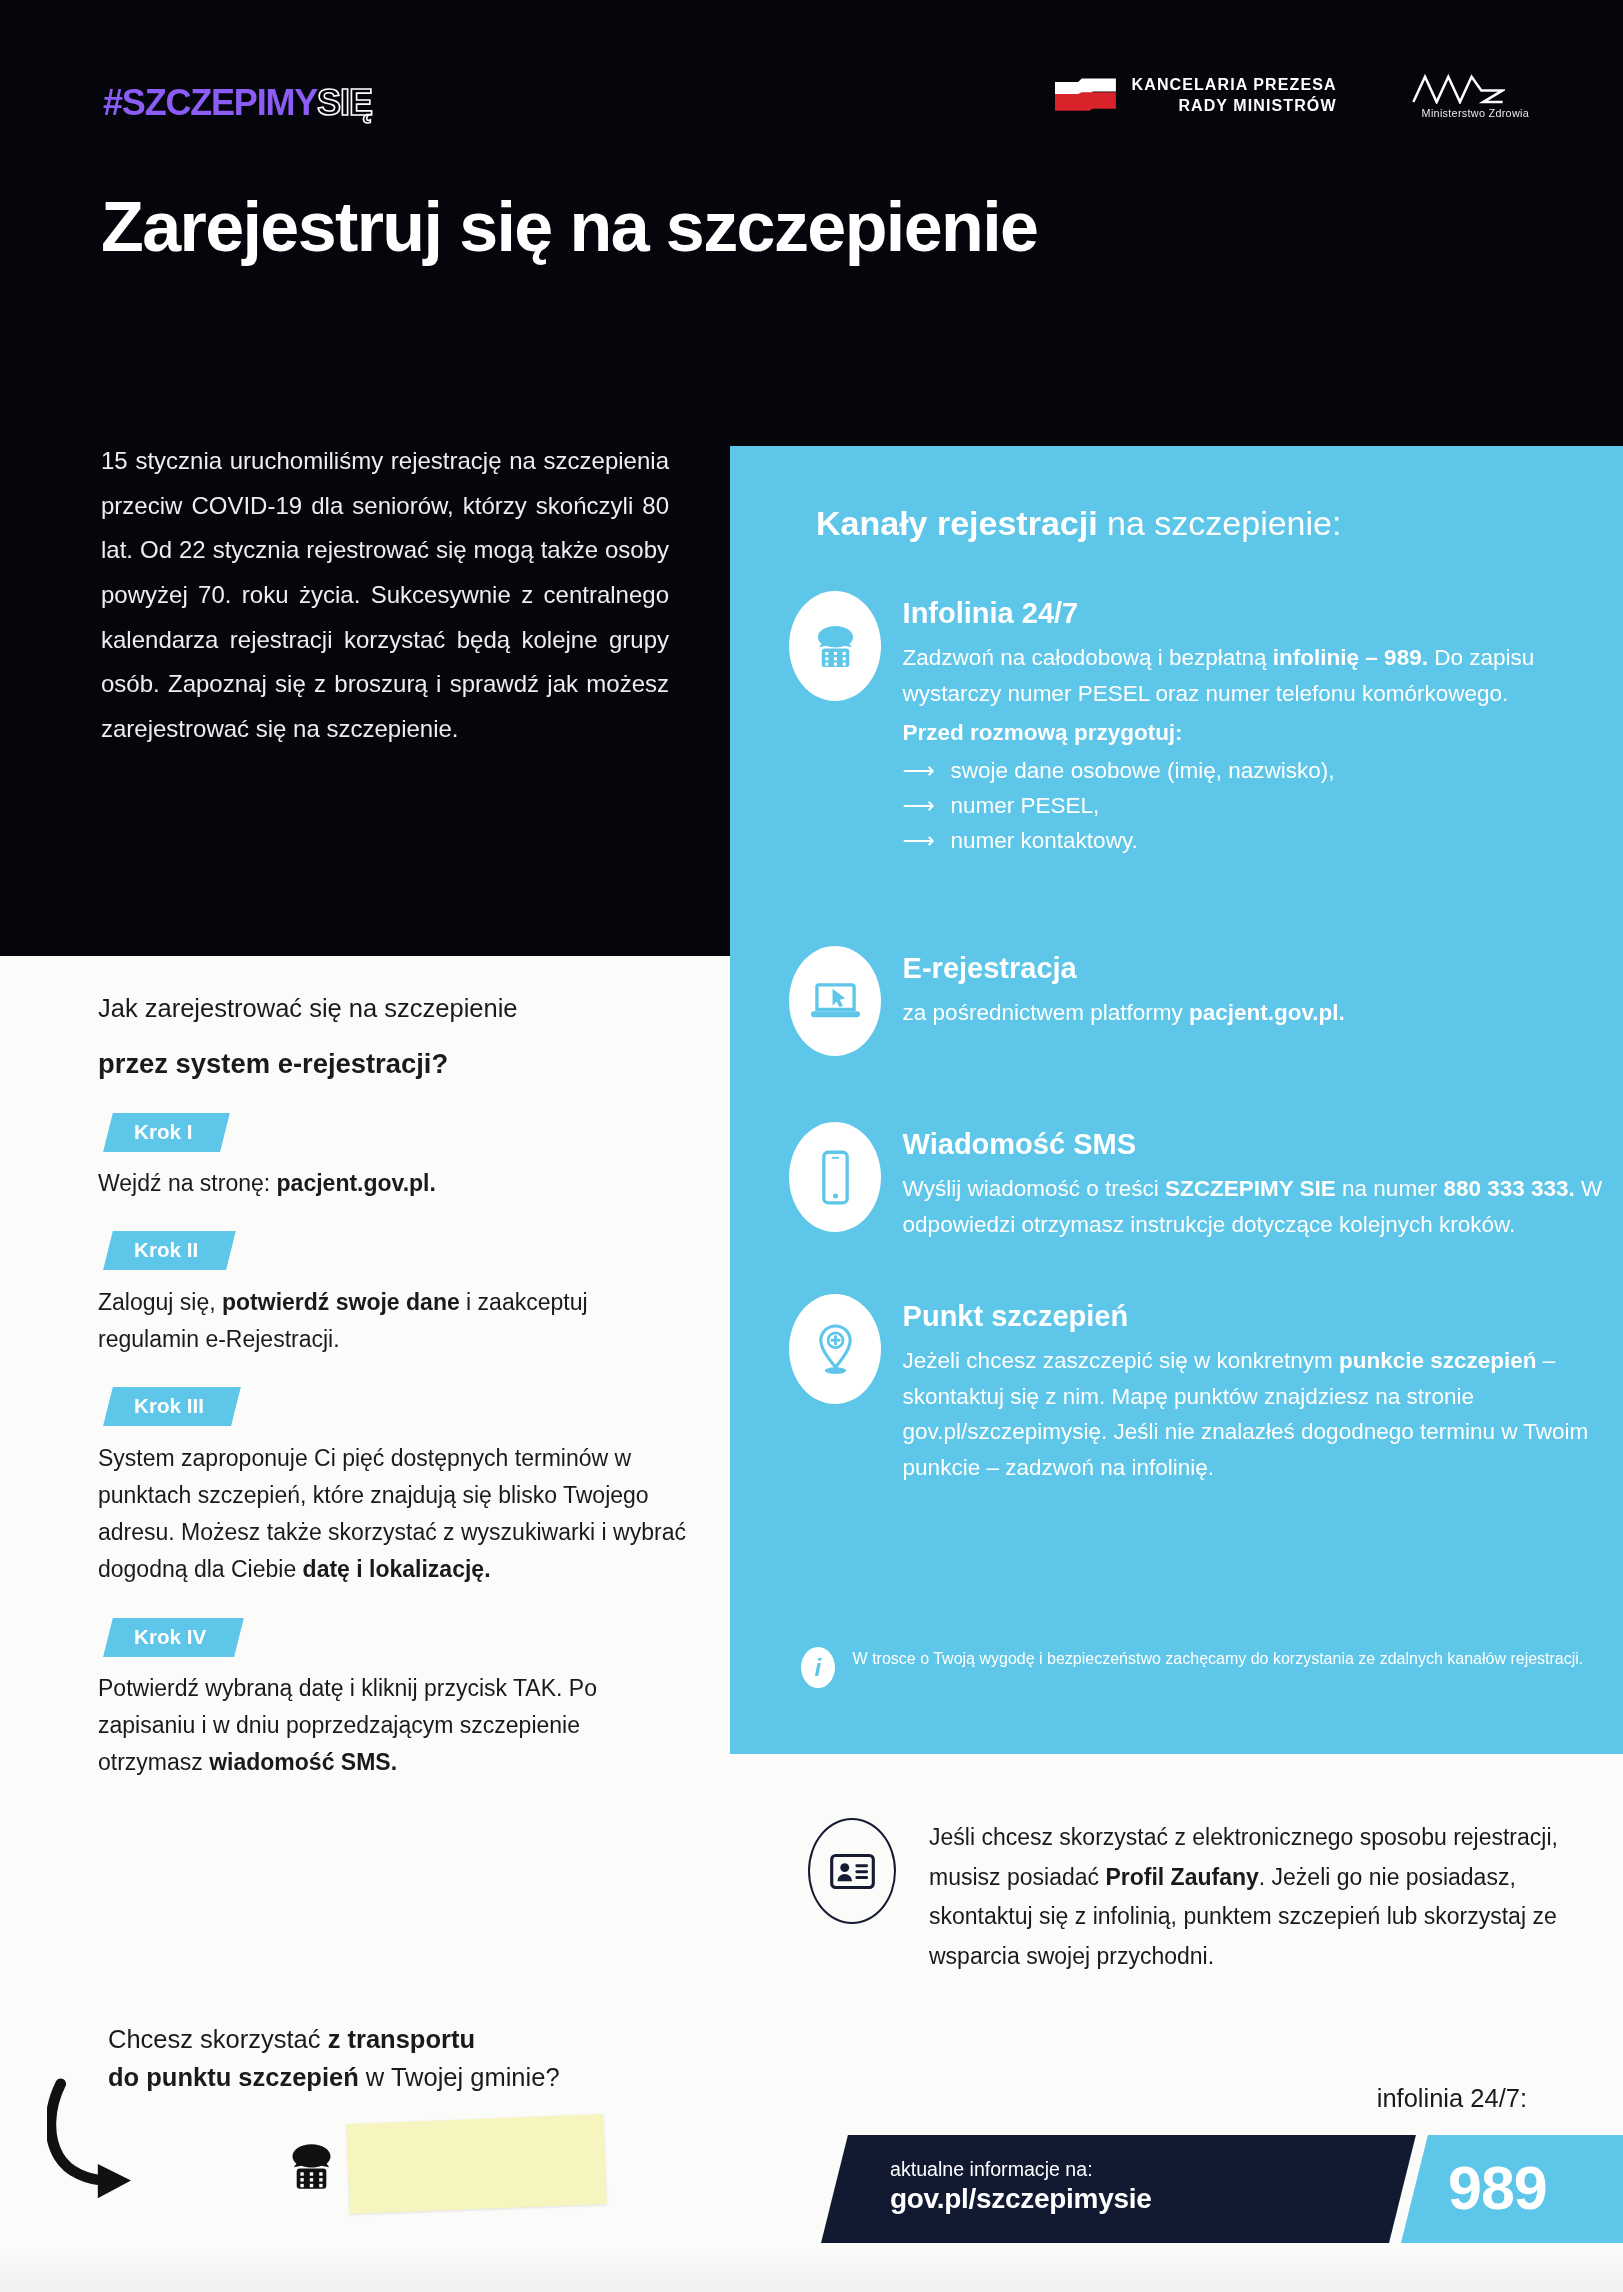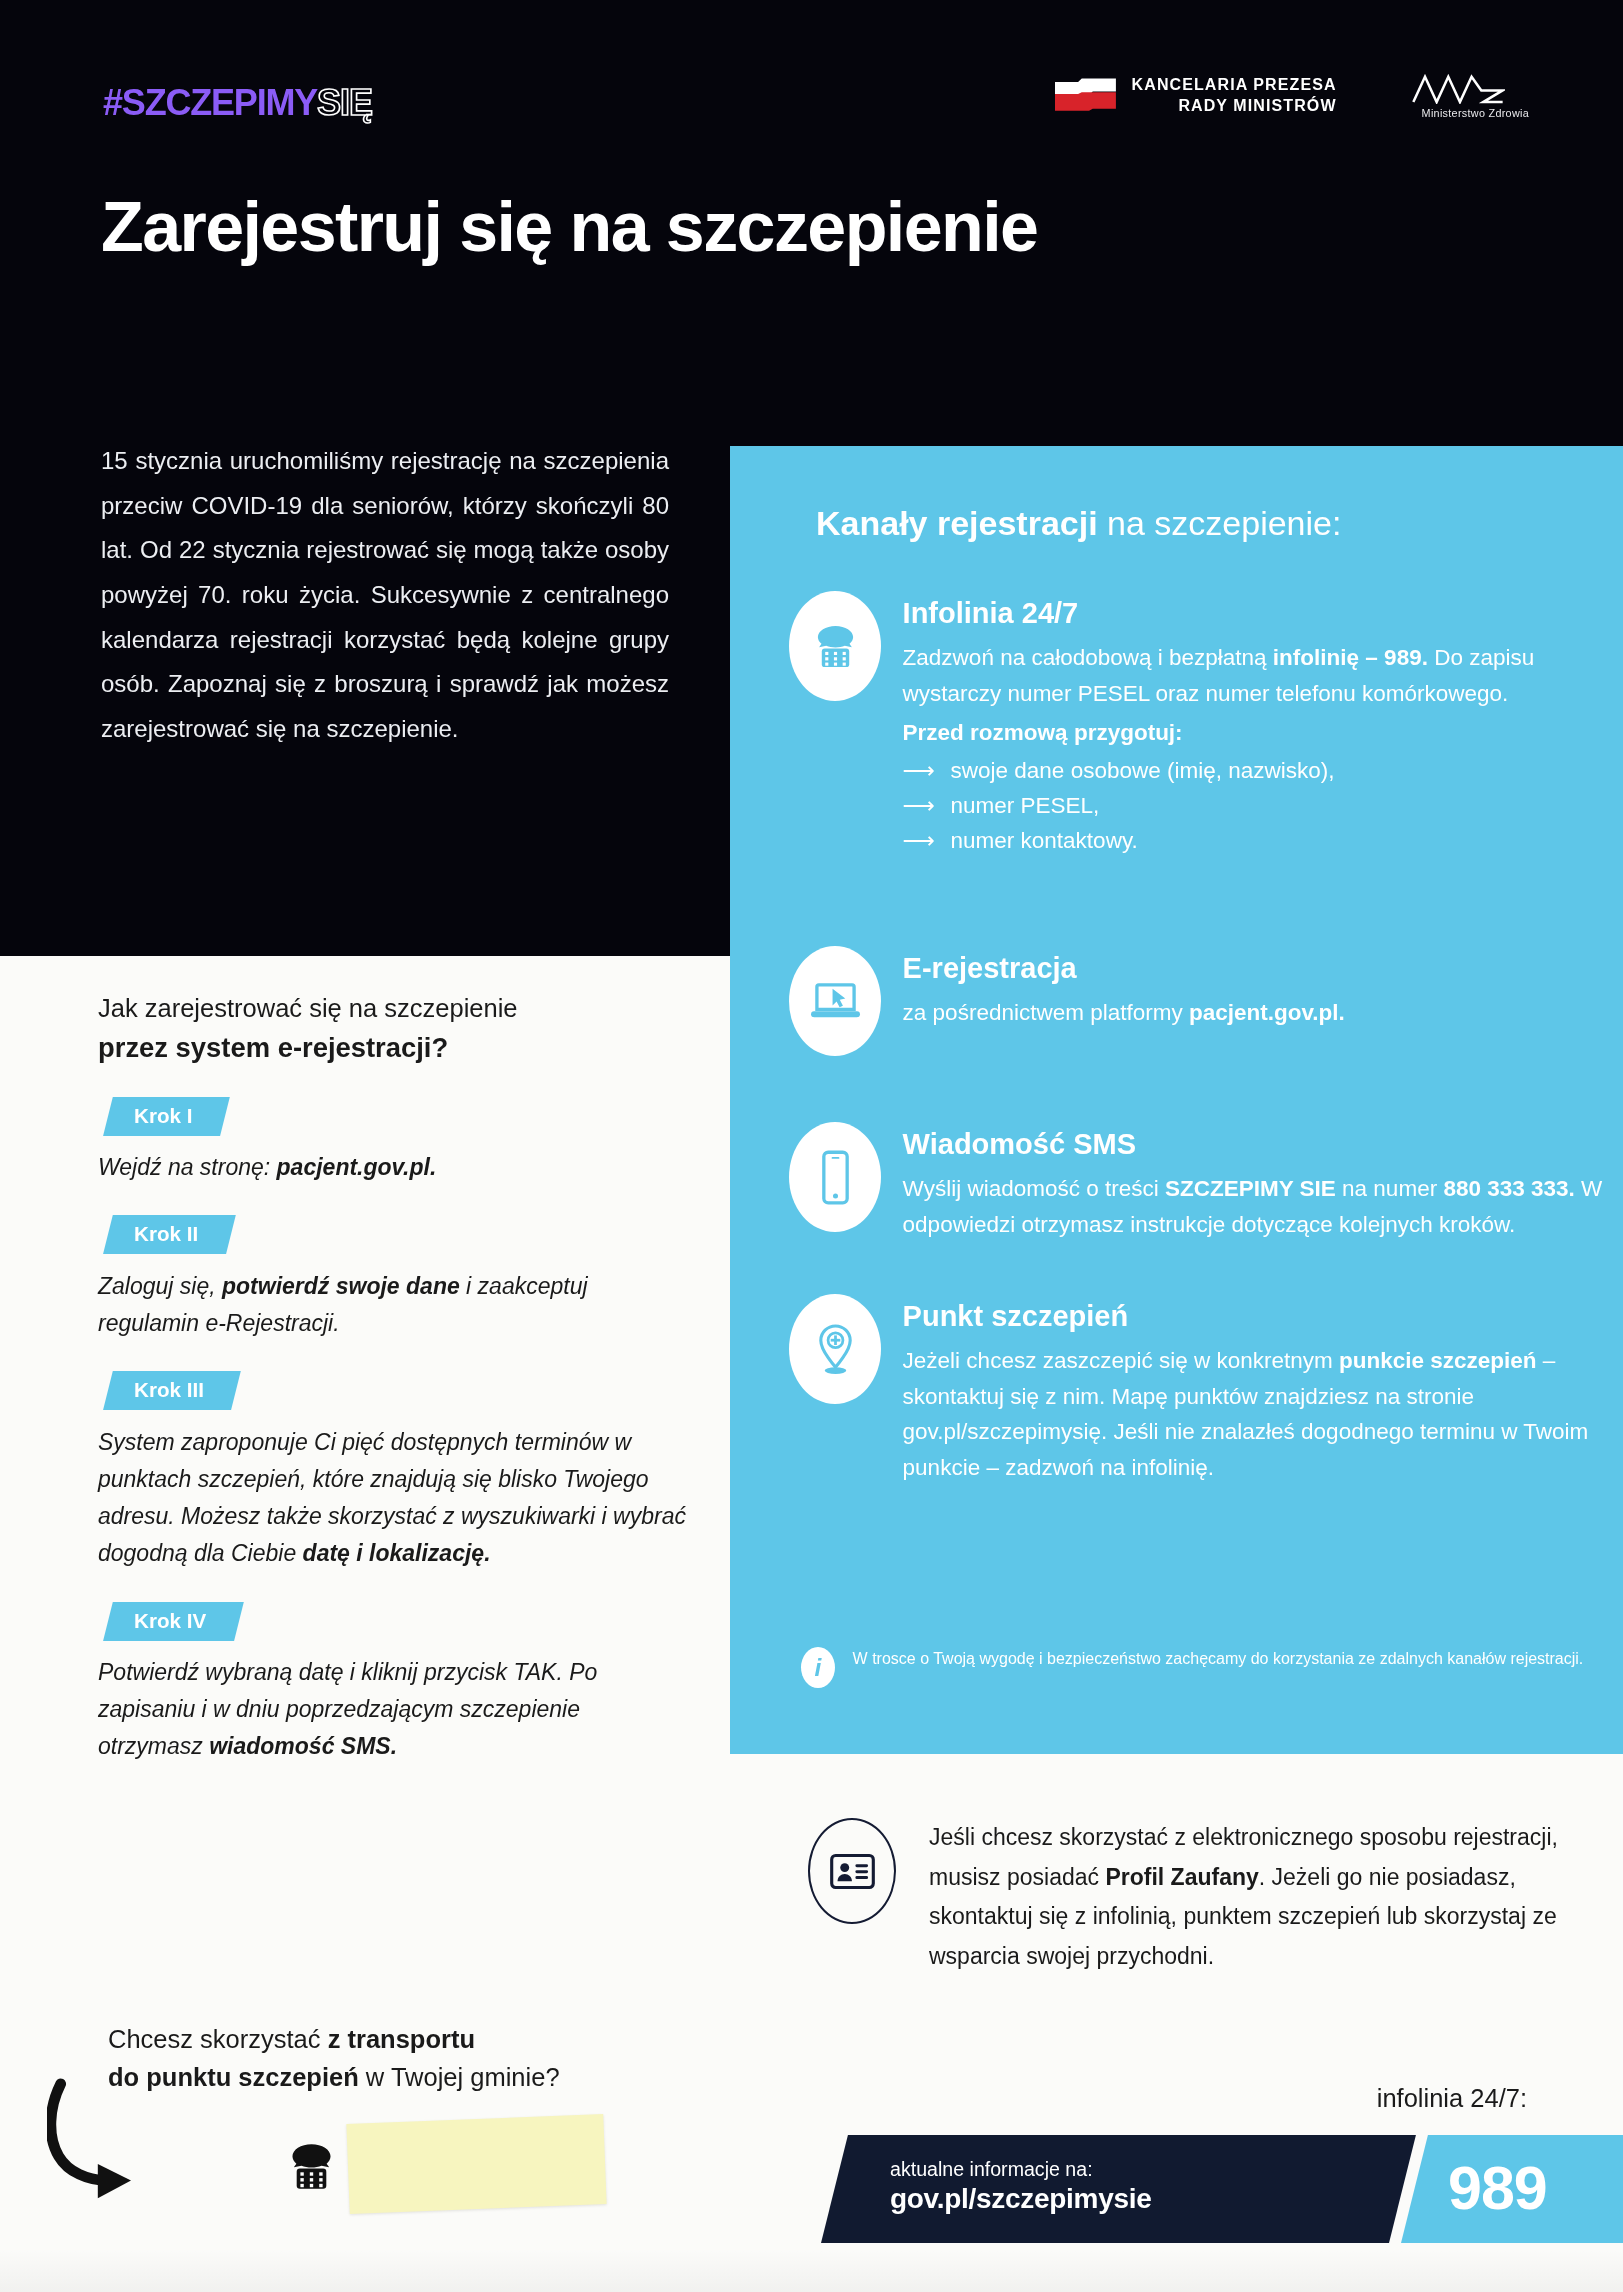--- a/index.html
+++ b/index.html
@@ -90,29 +90,29 @@
   .note-ico{
     flex:0 0 auto;width:34px;height:41px;border-radius:50%;background:#fff;
     display:flex;align-items:center;justify-content:center;
     color:#5ec6e8;font-size:24.5px;font-weight:800;font-style:italic;
   }
   .note-txt{font-size:16px;color:#fff;line-height:1.5;font-weight:300;}
 
   
   .steps{position:absolute;left:98px;top:990px;width:588px;}
   .steps-q{font-size:25.5px;color:#1a1a1a;line-height:1.45;font-weight:400;}
-  .steps-q b{font-weight:800;font-size:27.4px;display:block;margin-top:1px;}
+  .steps-q b{font-weight:800;font-size:27.4px;display:block;margin-top:17px;}
 
   .krok{
     display:inline-block;background:#5ec6e8;color:#fff;
     font-size:20.6px;font-weight:800;padding:6.9px 33px 7.8px 25.5px;
     transform:skewX(-14deg);margin:29px 0 13.7px 9.8px;
   }
   .krok span{display:inline-block;transform:skewX(14deg);}
-  .step-p{font-size:23px;color:#1a1a1a;line-height:1.62;font-weight:300;font-style:italic;}
+  .step-p{font-size:23px;color:#1a1a1a;line-height:1.62;font-weight:300;}
   .step-p b{font-weight:800;}
 
   
   .transport{position:absolute;left:108px;top:2021px;width:627px;}
   .transport-t{font-size:25.5px;color:#1a1a1a;line-height:1.48;font-weight:300;}
   .transport-t b{font-weight:800;}
   .curve-arrow{position:absolute;left:-61px;top:57px;}
   .tel-glyph{position:absolute;left:176px;top:120px;font-size:43px;color:#111;line-height:1;}
   .sticky{
     position:absolute;left:240px;top:98px;width:257px;height:90px;

